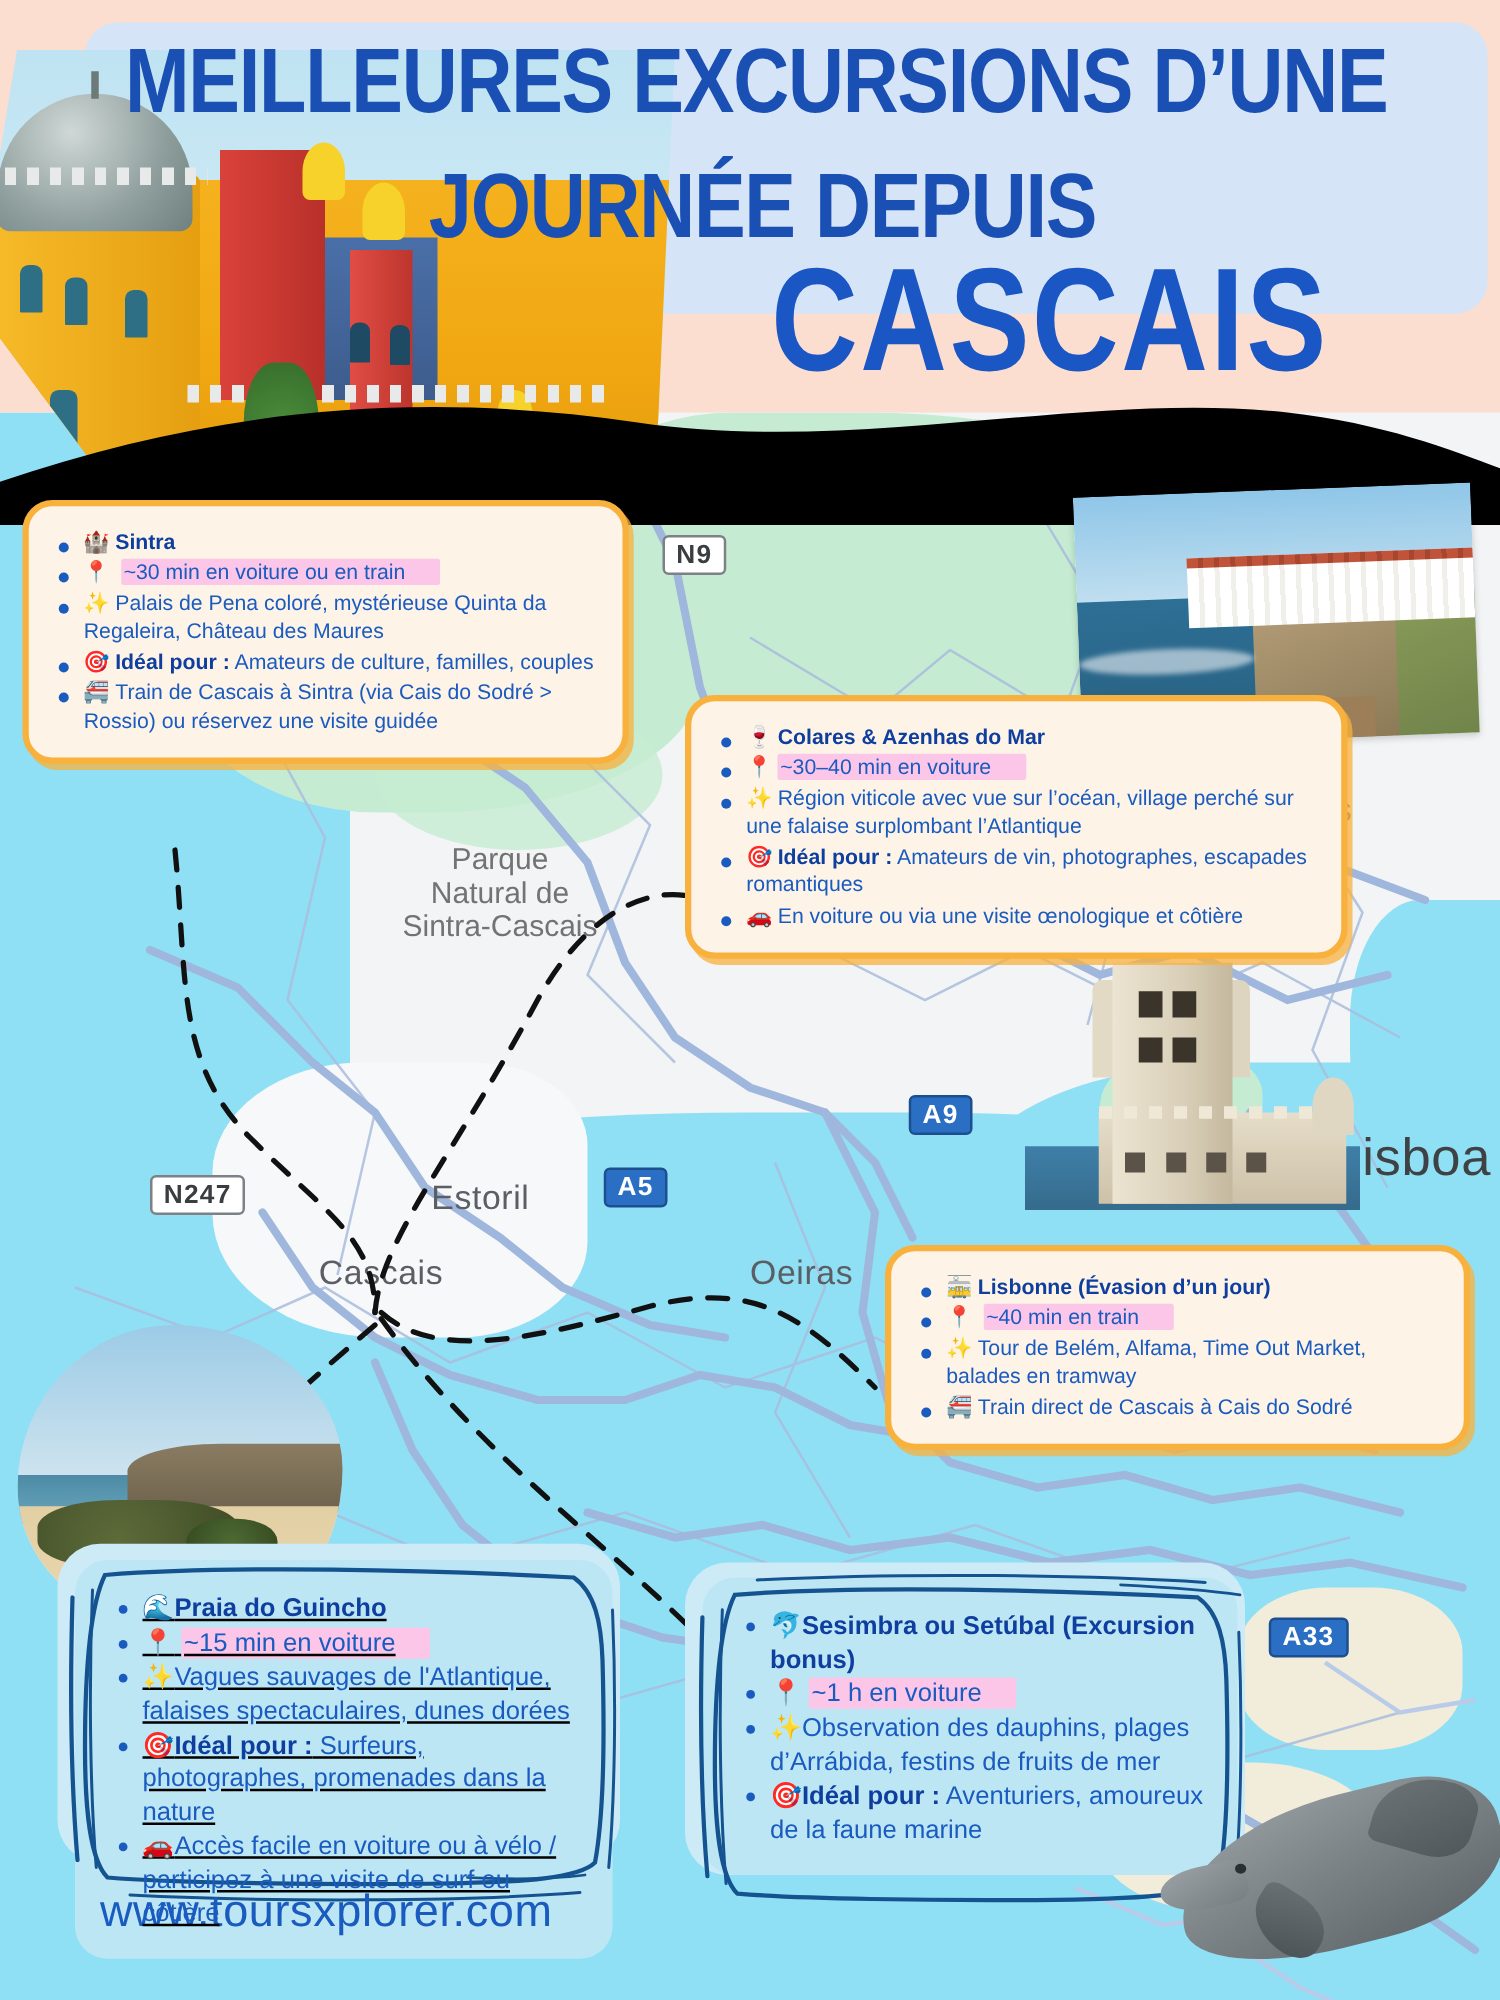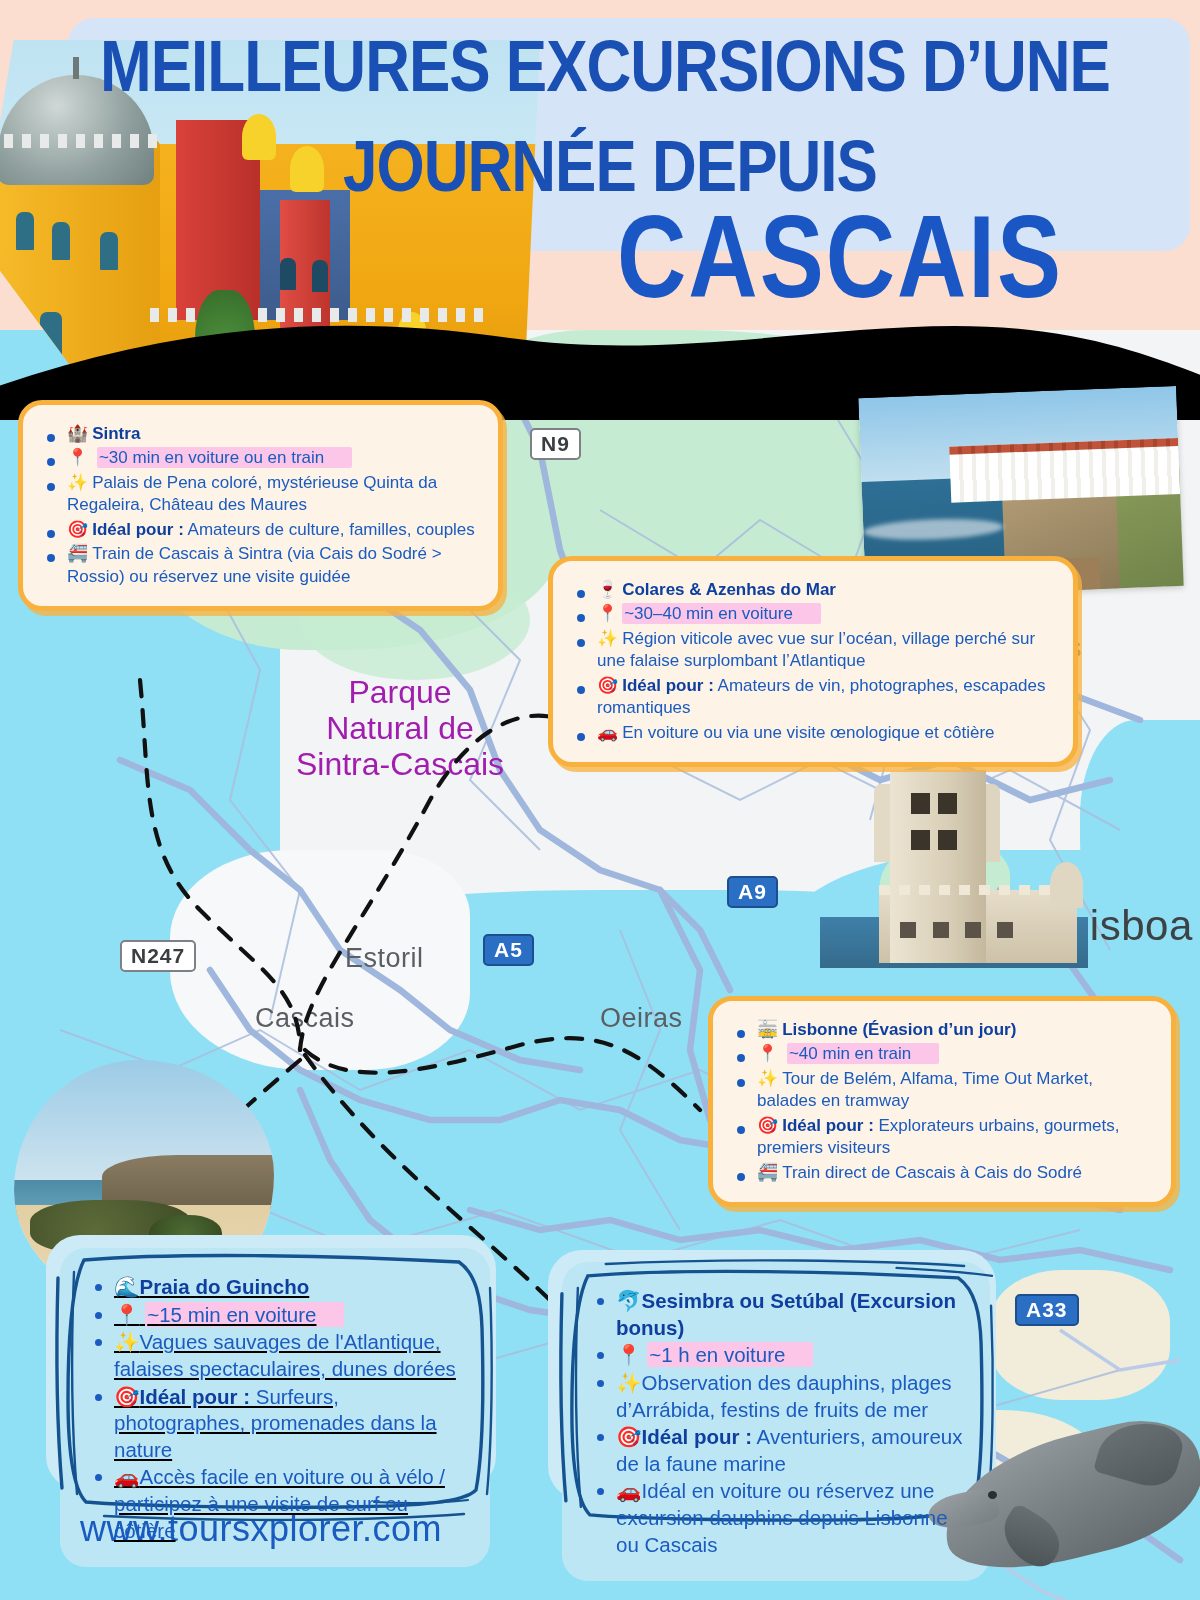--- a/index.html
+++ b/index.html
@@ -67,22 +67,22 @@
     position: absolute;
     color: #5b5f63;
     font-size: 27px;
     font-family: "Liberation Sans", sans-serif;
     letter-spacing: .5px;
     white-space: nowrap;
   }
   .maplabel.big { font-size: 42px; color:#3f4245; }
   .parklabel {
     position: absolute;
-    color: #a21caf;
-    font-size: 32px;
+    color: #737373;
+    font-size: 24px;
     text-align: center;
     line-height: 1.12;
     white-space: nowrap;
   }
   .shield {
     position: absolute;
     background: #fff;
     border: 2px solid #7d8186;
     border-radius: 5px;
     color: #3b3e41;
@@ -532,23 +532,20 @@
       <li>
         <span class="emo">🚋</span><span class="card-title">Lisbonne (Évasion d’un jour)</span>
       </li>
       <li>
         <span class="emo">📍</span> <span class="hl">~40 min en train</span>
       </li>
       <li>
         <span class="emo">✨</span><span>Tour de Belém, Alfama, Time Out Market, balades en tramway</span>
       </li>
       <li>
-        <span class="emo">🎯</span><b>Idéal pour :</b><span> Explorateurs urbains, gourmets, premiers visiteurs</span>
-      </li>
-      <li>
         <span class="emo">🚝</span><span>Train direct de Cascais à Cais do Sodré</span>
       </li>
     </ul>
   </div>
 
   <div class="bcard-bg" style="left:46px; top:1235px; width:450px; height:255px;"></div>
   <div class="bcard" style="left:60px; top:1248px; width:430px;text-decoration:underline;">
     <svg class="sketch" viewBox="0 0 460 290" preserveAspectRatio="none">
       <g fill="none" stroke="#14538f" stroke-width="3.4" stroke-linecap="round">
         <path d="M40 22 C 140 14, 300 18, 415 24 C 432 36, 437 60, 438 90 C 440 160, 438 220, 432 252 C 420 264, 380 268, 300 269 C 200 270, 90 268, 42 264 C 28 250, 24 210, 24 160 C 24 100, 28 46, 40 22 Z"></path>
@@ -596,23 +593,20 @@
       </li>
       <li>
         <span class="emo">📍</span> <span class="hl">~1 h en voiture</span>
       </li>
       <li>
         <span class="emo">✨</span><span>Observation des dauphins, plages d’Arrábida, festins de fruits de mer</span>
       </li>
       <li>
         <span class="emo">🎯</span><b>Idéal pour :</b><span> Aventuriers, amoureux de la faune marine</span>
       </li>
-      <li>
-        <span class="emo">🚗</span><span>Idéal en voiture ou réservez une excursion dauphins depuis Lisbonne ou Cascais</span>
-      </li>
     </ul>
   </div>
 
   <div class="dolphin">
     <div class="dl-body"></div>
     <div class="dl-fin"></div>
     <div class="dl-snout"></div>
     <div class="dl-pec"></div>
     <div class="dl-eye"></div>
   </div>

